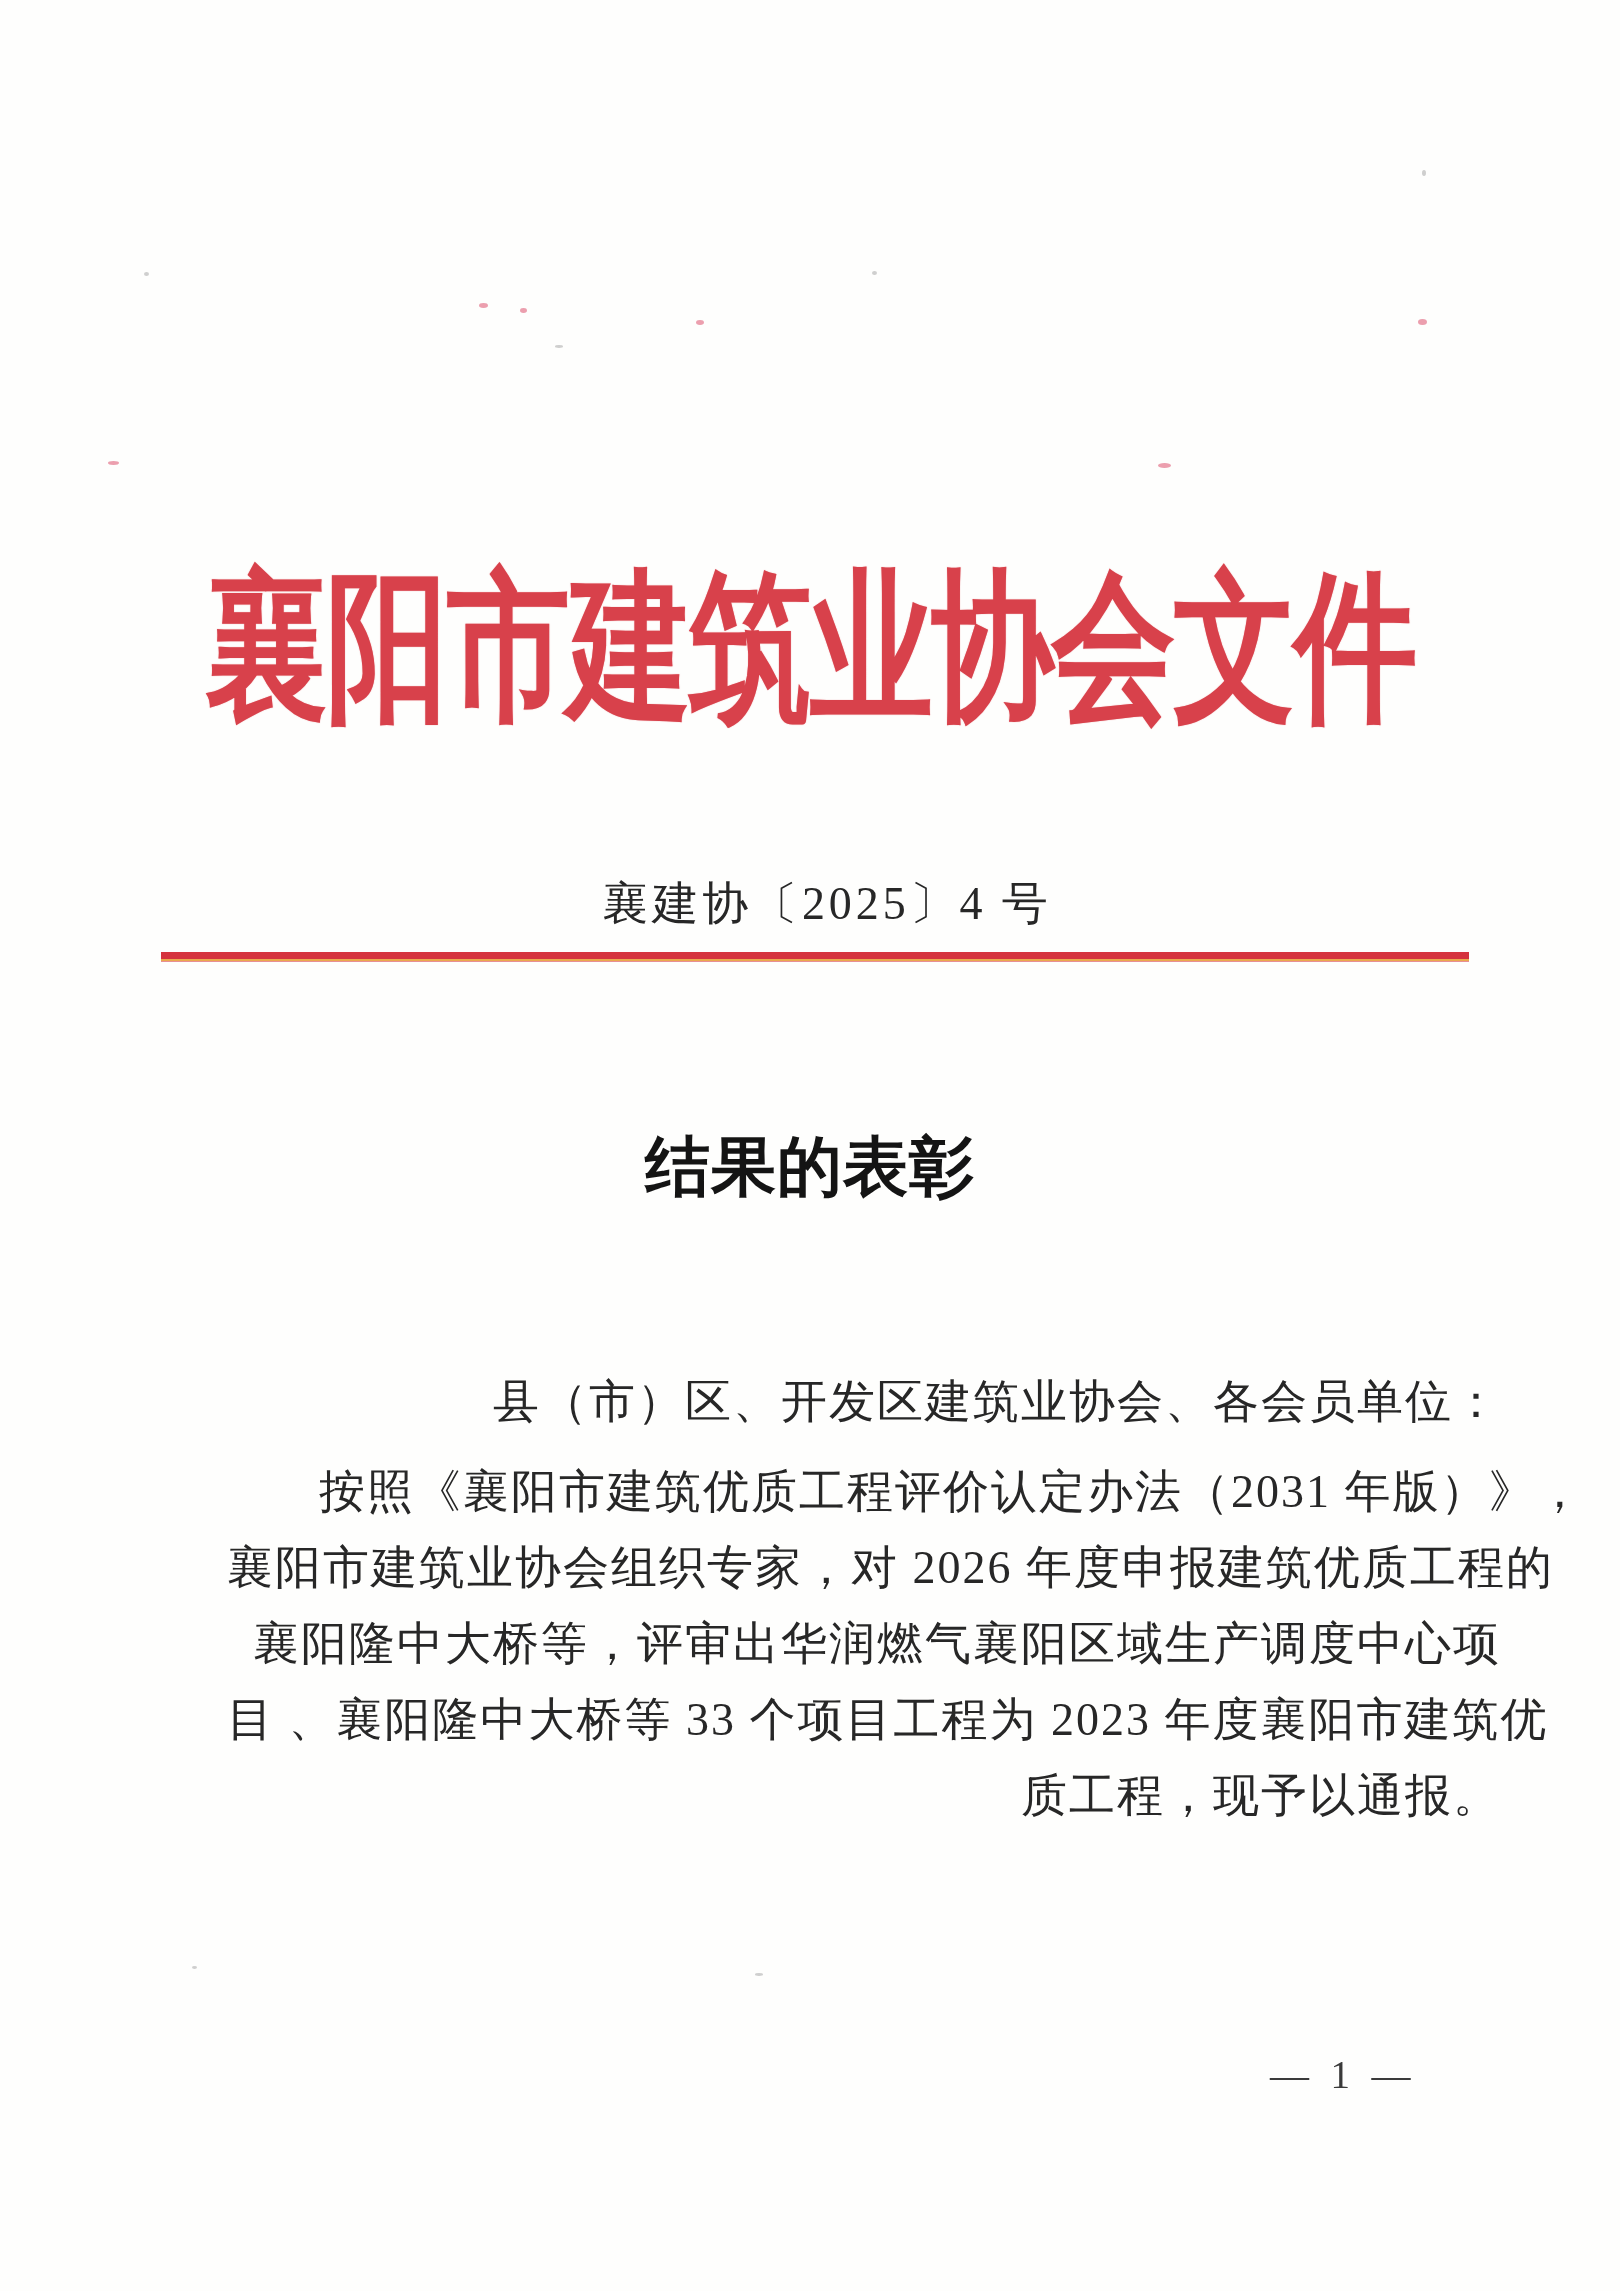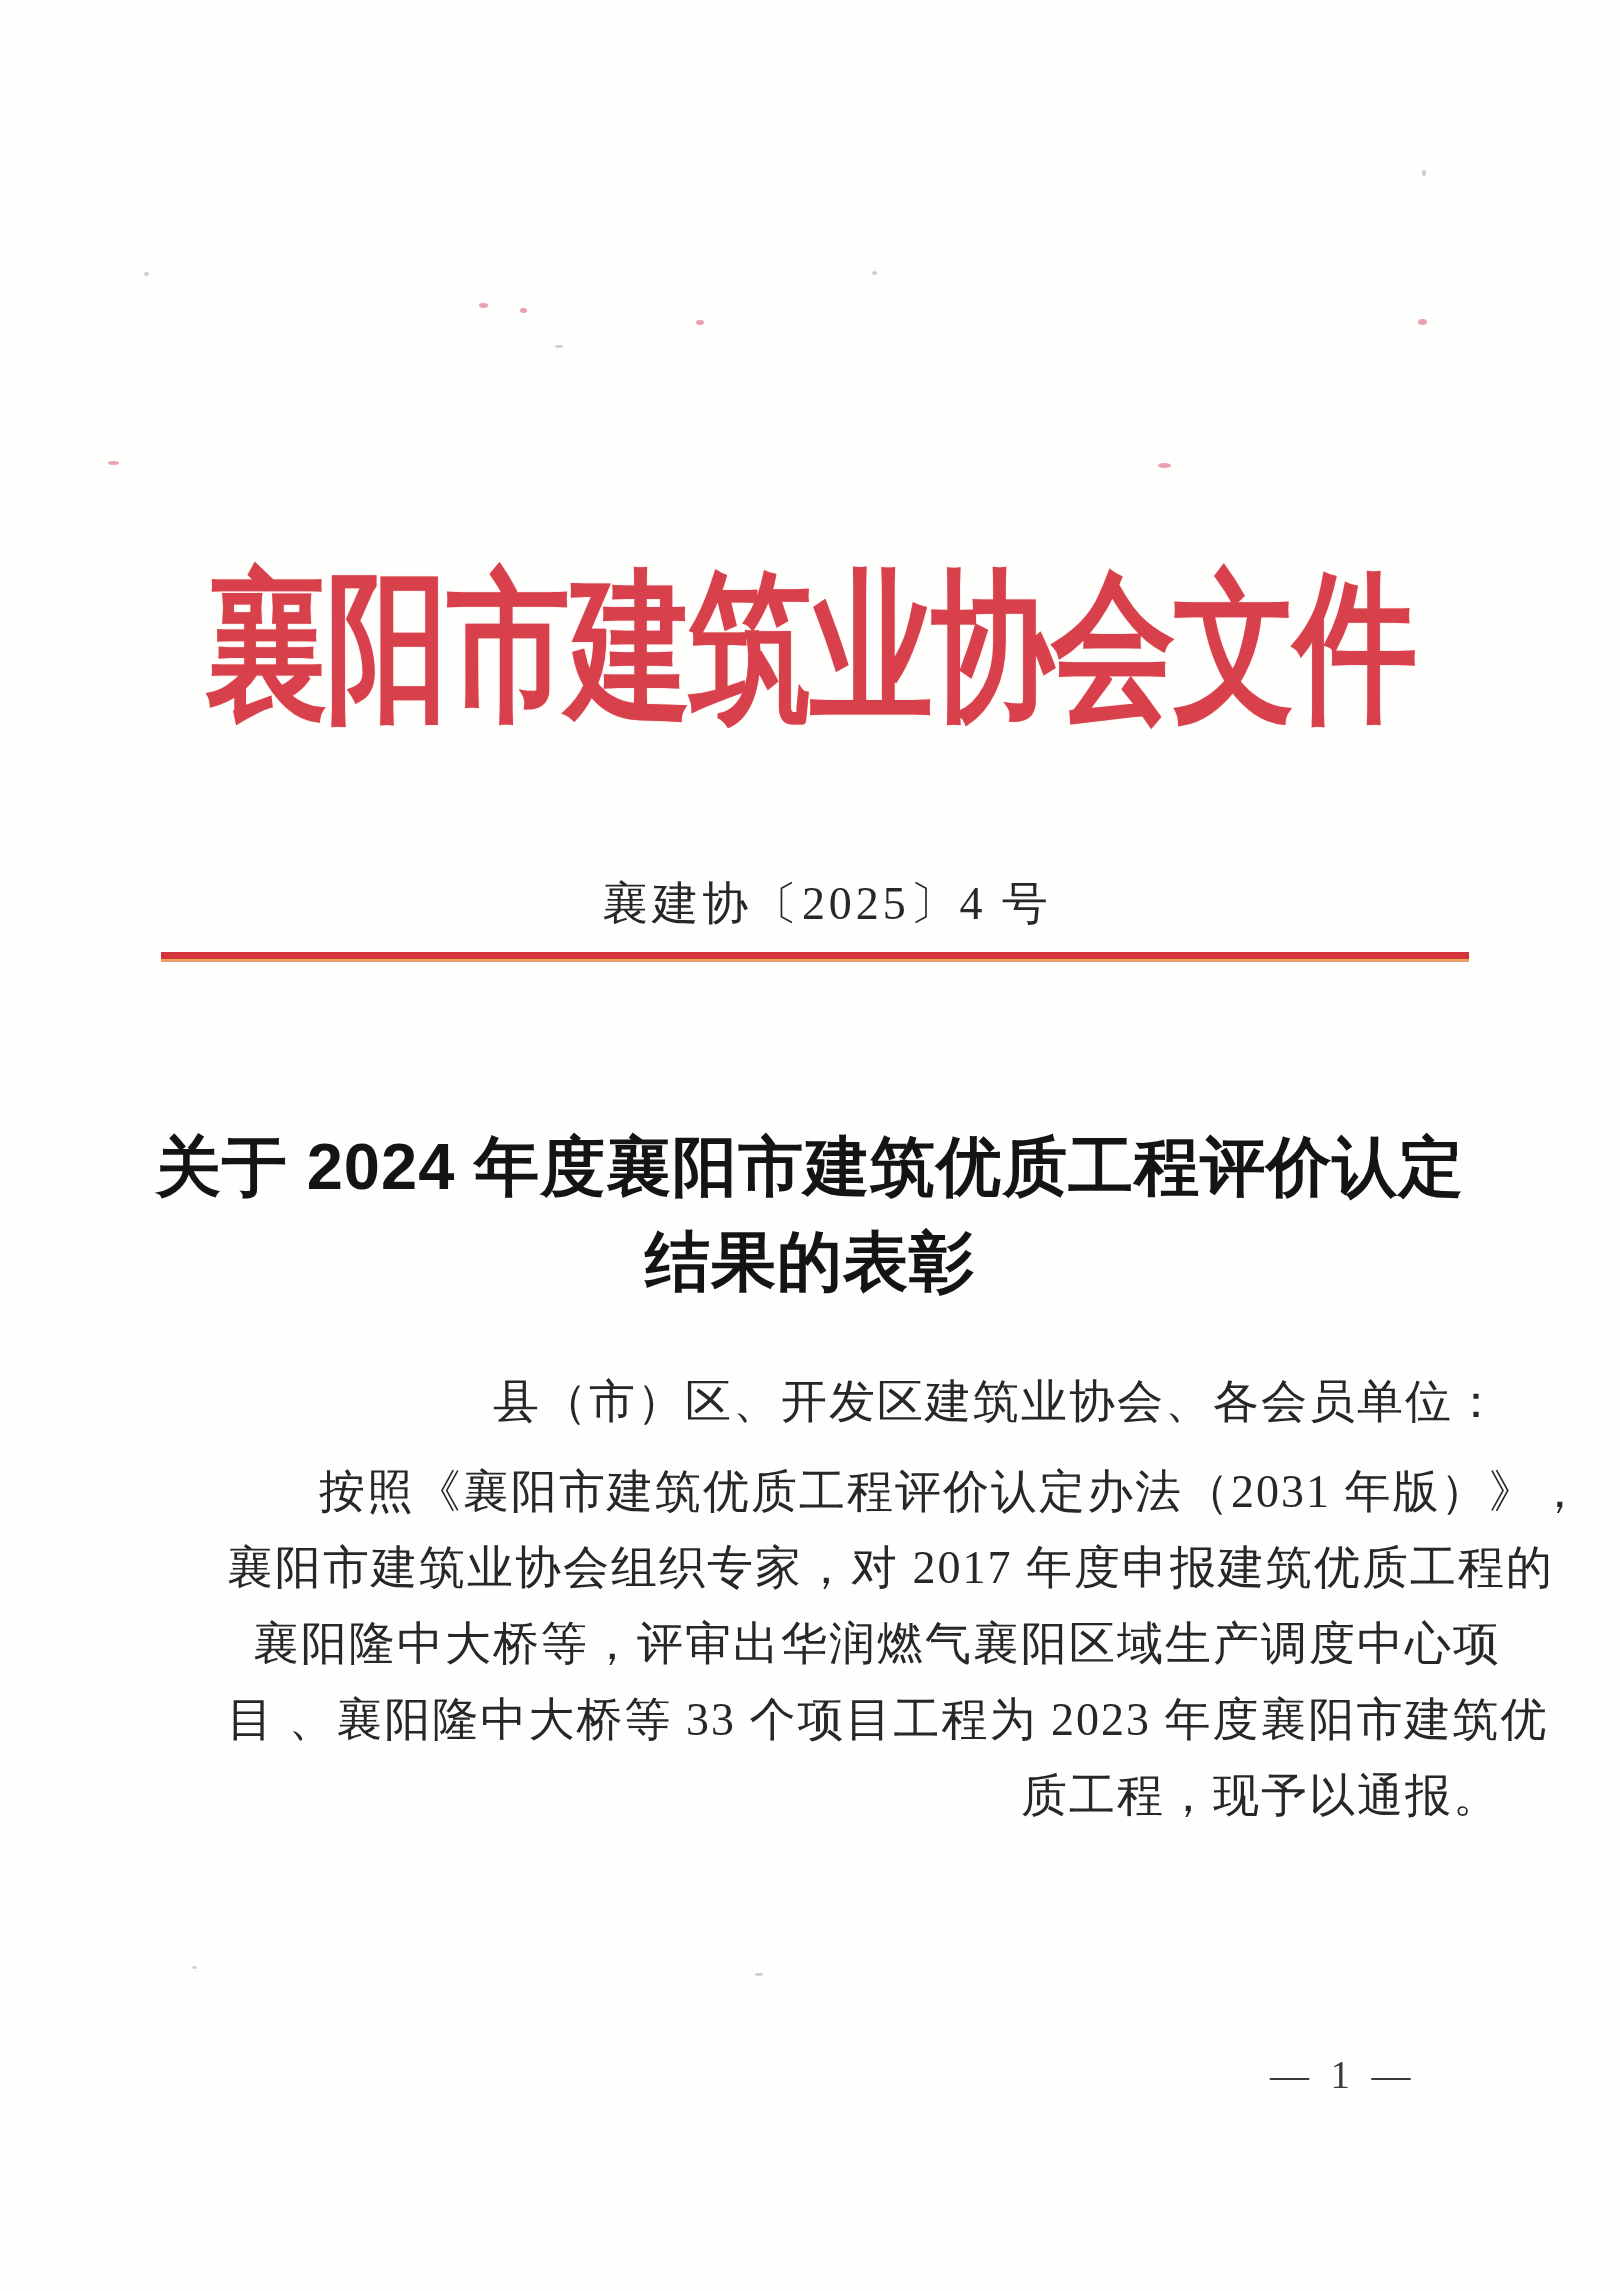--- a/index.html
+++ b/index.html
@@ -98,28 +98,27 @@
 
 <div class="page">
 
   <div class="masthead">襄阳市建筑业协会文件</div>
 
   <div class="doc-number">襄建协〔2025〕4 号</div>
 
   <div class="red-rule"></div>
 
   <div class="doc-title">
-    <div>关于 2024 年度襄阳市建筑优质工程评价认定</div>
     <div>结果的表彰</div>
   </div>
 
   <div class="body-block">
     <div class="body-line">县（市）区、开发区建筑业协会、各会员单位：</div>
     <div class="body-line first-para">按照《襄阳市建筑优质工程评价认定办法（2031 年版）》，</div>
-    <div class="body-line">襄阳市建筑业协会组织专家，对 2017 年度申报建筑优质工程的</div>
+    <div class="body-line">襄阳市建筑业协会组织专家，对 2026 年度申报建筑优质工程的</div>
     <div class="body-line">襄阳隆中大桥等，评审出华润燃气襄阳区域生产调度中心项</div>
     <div class="body-line">目 、襄阳隆中大桥等 33 个项目工程为 2023 年度襄阳市建筑优</div>
     <div class="body-line">质工程，现予以通报。</div>
   </div>
 
   <div class="page-number">— 1 —</div>
 
   <div class="speck red" style="left:479px;top:303px;width:8.8px;height:4.9px"></div>
   <div class="speck red" style="left:520px;top:308px;width:6.9px;height:4.9px"></div>
   <div class="speck red" style="left:696px;top:320px;width:7.8px;height:4.9px"></div>

